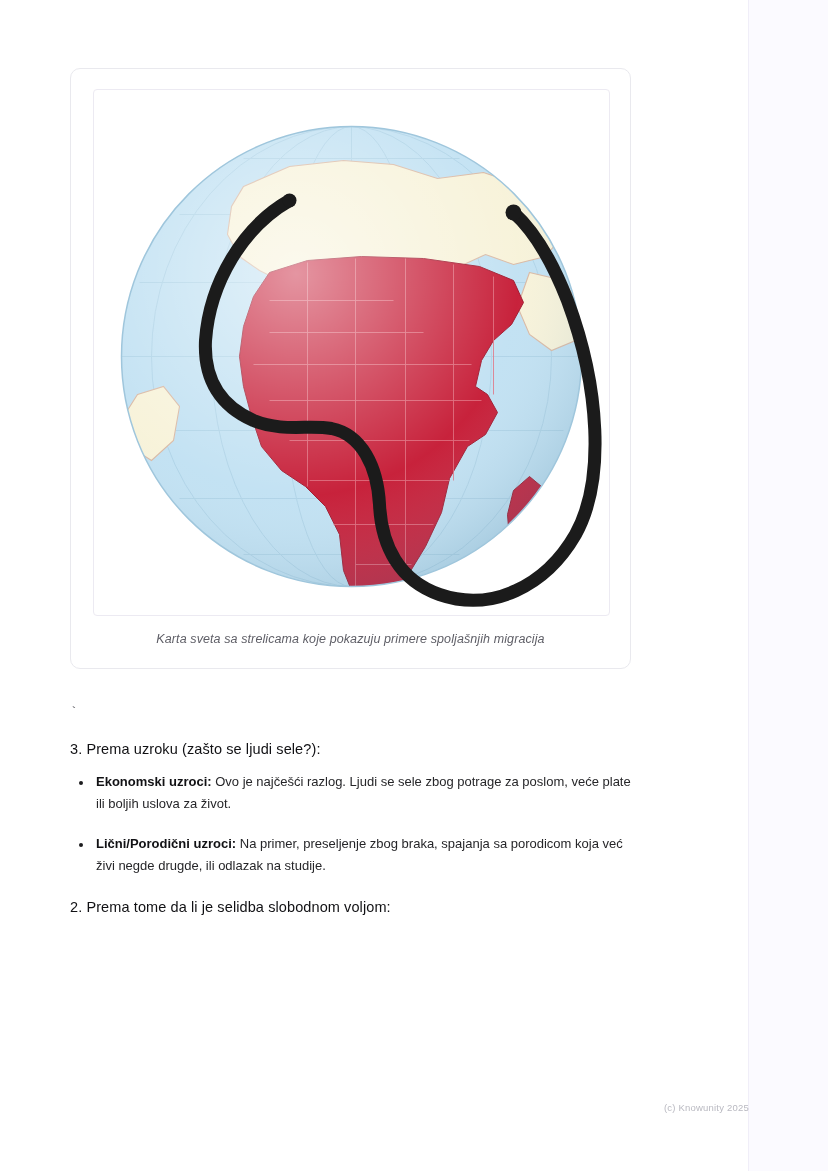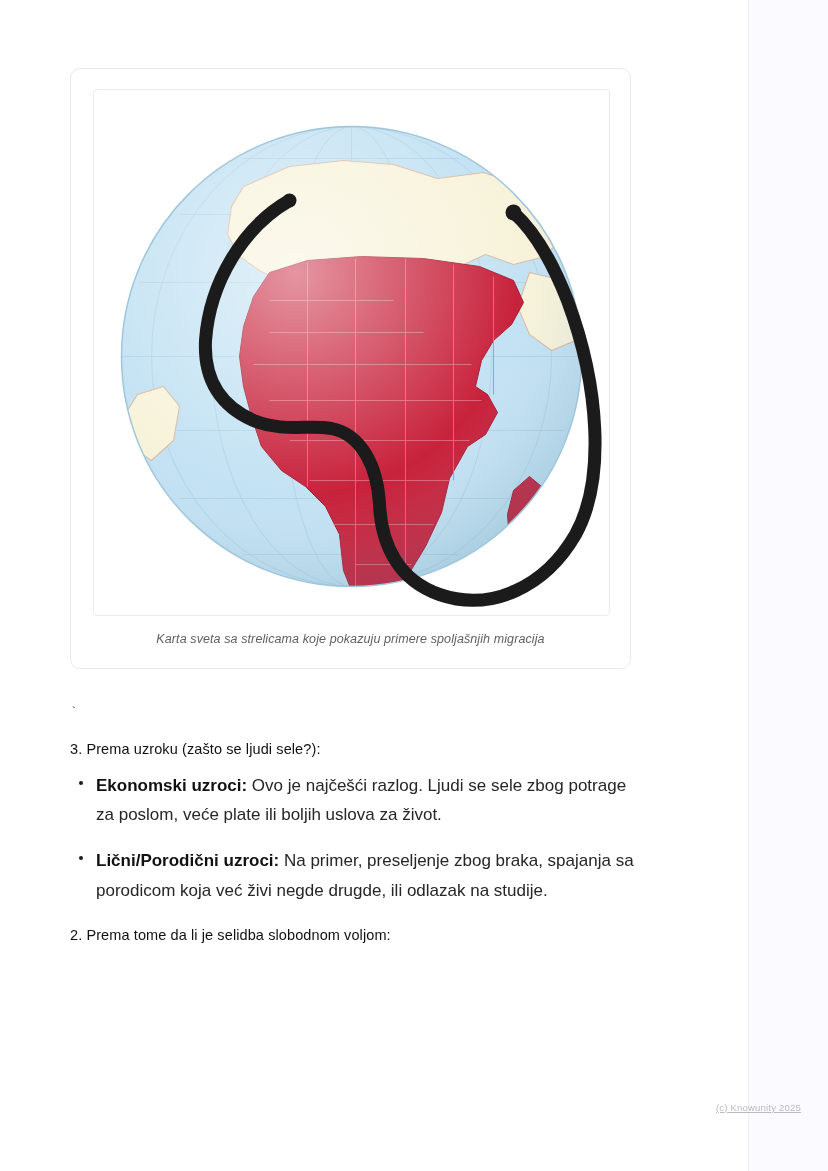--- a/index.html
+++ b/index.html
@@ -101,44 +101,43 @@
   }
   ul.bullets {
     list-style: none;
     margin: 14px 0 0 0;
     padding: 0;
   }
   ul.bullets li {
     position: relative;
     padding-left: 26px;
     margin-bottom: 17px;
-    font-size: 17px;
+    font-size: 13px;
     line-height: 1.72;
     color: #262629;
   }
   ul.bullets li:before {
     content: "";
     position: absolute;
     left: 9px;
     top: 10px;
     width: 4px;
     height: 4px;
     border-radius: 50%;
     background: #1c1c1e;
   }
   .b { font-weight: bold; color: #111114; }
 
   .footer-note {
     position: absolute;
-    left: 716px;
+    left: 664px;
     top: 1102px;
     font-size: 9.5px;
     color: #b9b9c1;
     letter-spacing: .2px;
-    text-decoration: underline;
   }
 </style>
 </head>
 <body>
 
 <div class="page">
 
   <div class="right-band"></div>
 
   <div class="content">

